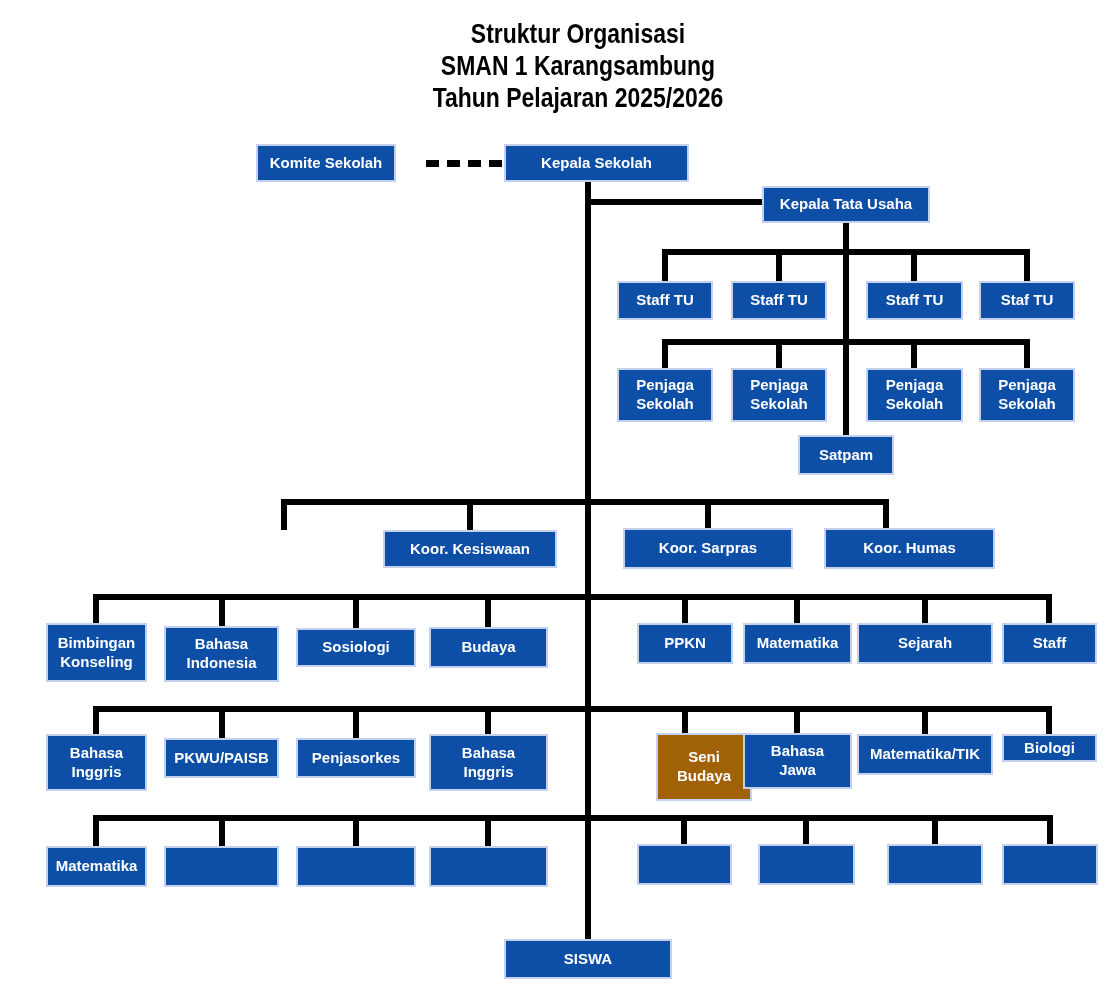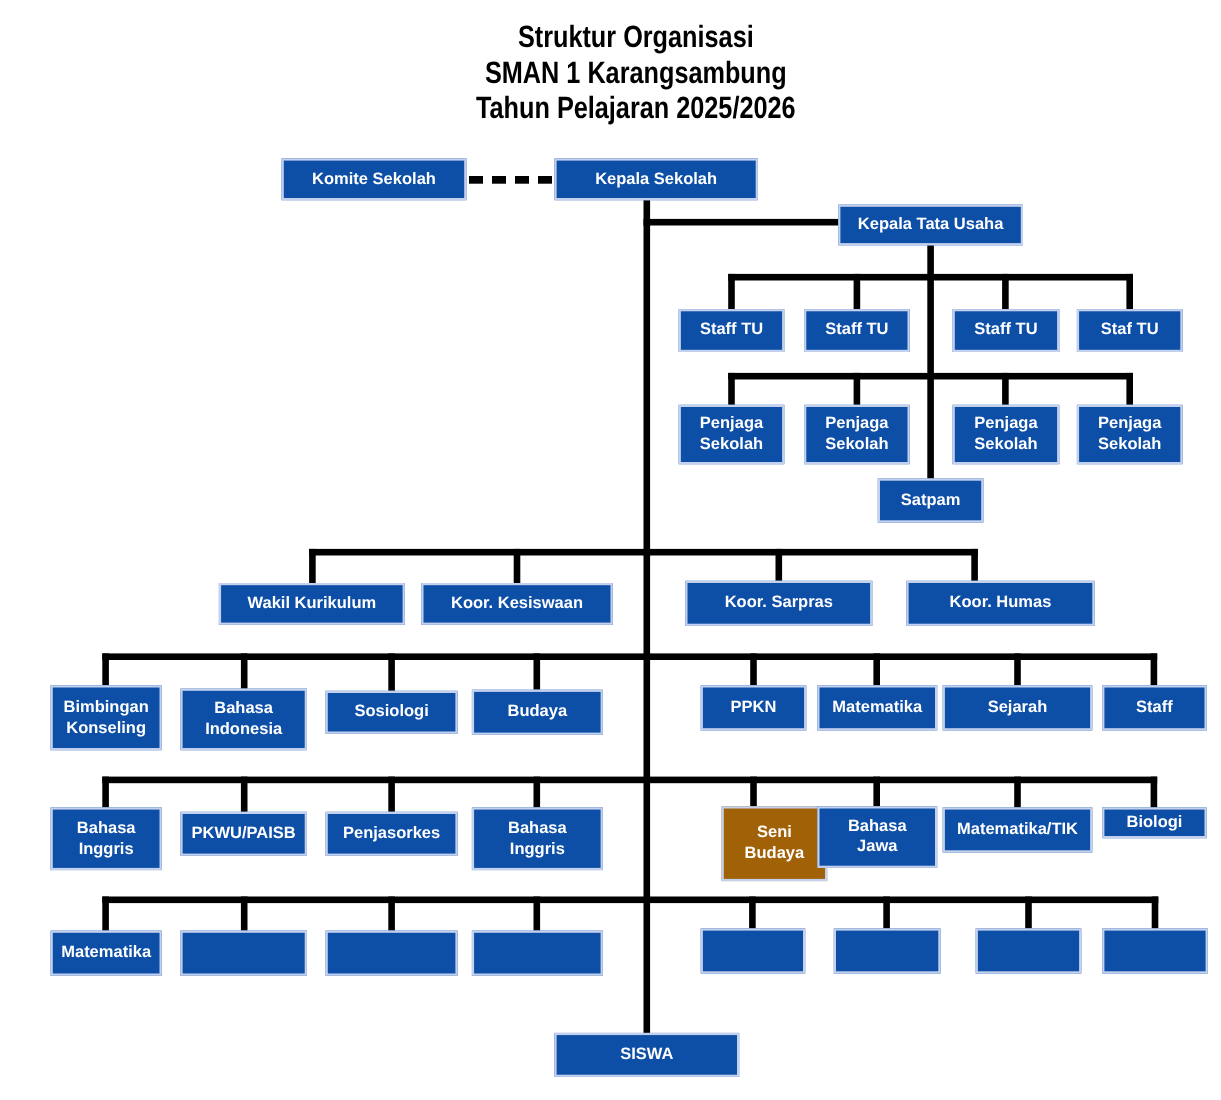--- a/index.html
+++ b/index.html
@@ -81,41 +81,40 @@
   <div class="hline" style="left: 93px; top: 815px; width: 960px; height: 6px; background: rgb(0, 0, 0);"></div>
   <div class="vline" style="left: 93px; top: 815px; width: 6px; height: 31px; background: rgb(0, 0, 0);"></div>
   <div class="vline" style="left: 219px; top: 815px; width: 6px; height: 31px; background: rgb(0, 0, 0);"></div>
   <div class="vline" style="left: 353px; top: 815px; width: 6px; height: 31px; background: rgb(0, 0, 0);"></div>
   <div class="vline" style="left: 485px; top: 815px; width: 6px; height: 31px; background: rgb(0, 0, 0);"></div>
   <div class="vline" style="left: 681px; top: 815px; width: 6px; height: 29px; background: rgb(0, 0, 0);"></div>
   <div class="vline" style="left: 803px; top: 815px; width: 6px; height: 29px; background: rgb(0, 0, 0);"></div>
   <div class="vline" style="left: 932px; top: 815px; width: 6px; height: 29px; background: rgb(0, 0, 0);"></div>
   <div class="vline" style="left: 1047px; top: 815px; width: 6px; height: 29px; background: rgb(0, 0, 0);"></div>
 
-  <div class="box" style="left: 256px; top: 144px; width: 168px; height: 38px; background: rgb(13, 78, 166); border-color: rgb(195, 209, 238); color: rgb(255, 255, 255);">Komite Sekolah</div>
+  <div class="box" style="left: 256px; top: 144px; width: 140px; height: 38px; background: rgb(13, 78, 166); border-color: rgb(195, 209, 238); color: rgb(255, 255, 255);">Komite Sekolah</div>
   <div class="box" style="left: 504px; top: 144px; width: 185px; height: 38px; background: rgb(13, 78, 166); border-color: rgb(195, 209, 238); color: rgb(255, 255, 255);">Kepala Sekolah</div>
   <div class="box" style="left: 762px; top: 186px; width: 168px; height: 37px; background: rgb(13, 78, 166); border-color: rgb(195, 209, 238); color: rgb(255, 255, 255);">Kepala Tata Usaha</div>
 
   <div class="box" style="left: 617px; top: 281px; width: 96px; height: 39px; background: rgb(13, 78, 166); border-color: rgb(195, 209, 238); color: rgb(255, 255, 255);">Staff TU</div>
   <div class="box" style="left: 731px; top: 281px; width: 96px; height: 39px; background: rgb(13, 78, 166); border-color: rgb(195, 209, 238); color: rgb(255, 255, 255);">Staff TU</div>
   <div class="box" style="left: 866px; top: 281px; width: 97px; height: 39px; background: rgb(13, 78, 166); border-color: rgb(195, 209, 238); color: rgb(255, 255, 255);">Staff TU</div>
   <div class="box" style="left: 979px; top: 281px; width: 96px; height: 39px; background: rgb(13, 78, 166); border-color: rgb(195, 209, 238); color: rgb(255, 255, 255);">Staf TU</div>
 
   <div class="box" style="left: 617px; top: 368px; width: 96px; height: 54px; background: rgb(13, 78, 166); border-color: rgb(195, 209, 238); color: rgb(255, 255, 255);">Penjaga
 Sekolah</div>
   <div class="box" style="left: 731px; top: 368px; width: 96px; height: 54px; background: rgb(13, 78, 166); border-color: rgb(195, 209, 238); color: rgb(255, 255, 255);">Penjaga
 Sekolah</div>
   <div class="box" style="left: 866px; top: 368px; width: 97px; height: 54px; background: rgb(13, 78, 166); border-color: rgb(195, 209, 238); color: rgb(255, 255, 255);">Penjaga
 Sekolah</div>
   <div class="box" style="left: 979px; top: 368px; width: 96px; height: 54px; background: rgb(13, 78, 166); border-color: rgb(195, 209, 238); color: rgb(255, 255, 255);">Penjaga
 Sekolah</div>
 
   <div class="box" style="left: 798px; top: 435px; width: 96px; height: 40px; background: rgb(13, 78, 166); border-color: rgb(195, 209, 238); color: rgb(255, 255, 255);">Satpam</div>
 
-  <div class="box" style="left: 199px; top: 530px; width: 169px; height: 38px; background: rgb(13, 78, 166); border-color: rgb(195, 209, 238); color: rgb(255, 255, 255);">Wakil Kurikulum</div>
   <div class="box" style="left: 383px; top: 530px; width: 174px; height: 38px; background: rgb(13, 78, 166); border-color: rgb(195, 209, 238); color: rgb(255, 255, 255);">Koor. Kesiswaan</div>
   <div class="box" style="left: 623px; top: 528px; width: 170px; height: 41px; background: rgb(13, 78, 166); border-color: rgb(195, 209, 238); color: rgb(255, 255, 255);">Koor. Sarpras</div>
   <div class="box" style="left: 824px; top: 528px; width: 171px; height: 41px; background: rgb(13, 78, 166); border-color: rgb(195, 209, 238); color: rgb(255, 255, 255);">Koor. Humas</div>
 
   <div class="box" style="left: 46px; top: 623px; width: 101px; height: 59px; background: rgb(13, 78, 166); border-color: rgb(195, 209, 238); color: rgb(255, 255, 255);">Bimbingan
 Konseling</div>
   <div class="box" style="left: 164px; top: 626px; width: 115px; height: 56px; background: rgb(13, 78, 166); border-color: rgb(195, 209, 238); color: rgb(255, 255, 255);">Bahasa
 Indonesia</div>
   <div class="box" style="left: 296px; top: 628px; width: 120px; height: 39px; background: rgb(13, 78, 166); border-color: rgb(195, 209, 238); color: rgb(255, 255, 255);">Sosiologi</div>
   <div class="box" style="left: 429px; top: 627px; width: 119px; height: 41px; background: rgb(13, 78, 166); border-color: rgb(195, 209, 238); color: rgb(255, 255, 255);">Budaya</div>

